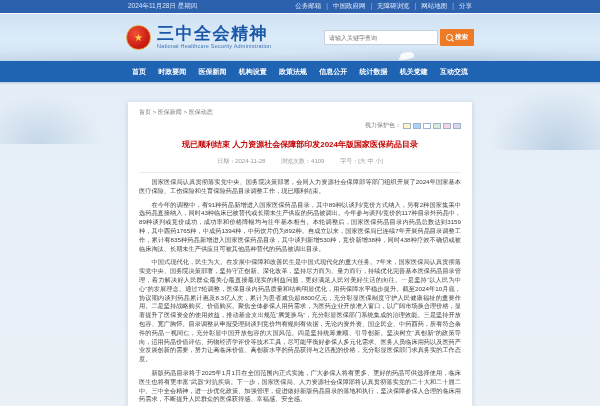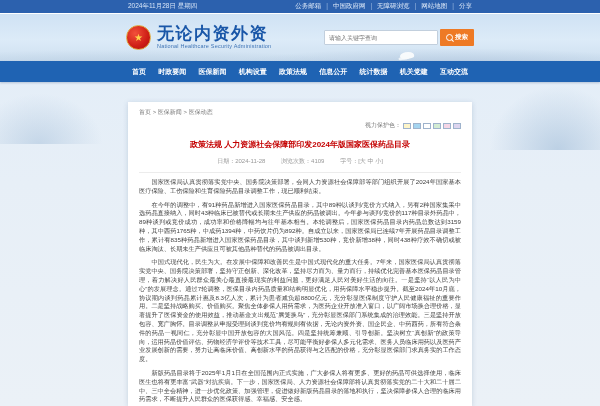--- a/index.html
+++ b/index.html
@@ -79,21 +79,21 @@
 
 <div class="banner">
   <div class="ridge"></div>
   <div class="dove"></div>
   <div class="banner-inner">
     <div class="logo-group">
       <div class="emblem">
         <span class="star">★</span>
       </div>
       <div class="logo-text">
-        <div class="logo-cn">无论内资外资</div>
+        <div class="logo-cn">三中全会精神</div>
         <div class="logo-en">National Healthcare Security Administration</div>
       </div>
     </div>
     <div class="search">
       <input type="text" placeholder="请输入关键字查询" style="">
       <button>
         <span class="mag"></span>
         <span>搜索</span>
       </button>
     </div>
@@ -123,21 +123,21 @@
     <span>视力保护色：</span>
     <span class="swatches">
         <span style="background: rgb(253, 245, 201);"></span>
         <span style="background: rgb(165, 213, 240);"></span>
         <span style="background: rgb(255, 255, 255);"></span>
         <span style="background: rgb(211, 236, 211);"></span>
         <span style="background: rgb(245, 214, 230);"></span>
         <span style="background: rgb(221, 213, 239);"></span>
       </span>
   </div>
-  <h1 class="art-title">政策法规 人力资源社会保障部印发2024年版国家医保药品目录</h1>
+  <h1 class="art-title">现已顺利结束 人力资源社会保障部印发2024年版国家医保药品目录</h1>
   <div class="meta">
     <span>日期：2024-11-28</span>
     <span>浏览次数：4109</span>
     <span>字号：[大 中 小]</span>
   </div>
   <div class="body-text">
       <p>国家医保局认真贯彻落实党中央、国务院决策部署，会同人力资源社会保障部等部门组织开展了2024年国家基本医疗保险、工伤保险和生育保险药品目录调整工作，现已顺利结束。</p>
       <p>在今年的调整中，有91种药品新增进入国家医保药品目录，其中89种以谈判/竞价方式纳入，另有2种国家集采中选药品直接纳入，同时43种临床已被替代或长期未生产供应的药品被调出。今年参与谈判/竞价的117种目录外药品中，89种谈判或竞价成功，成功率和价格降幅均与往年基本相当。本轮调整后，国家医保药品目录内药品总数达到3159种，其中西药1765种，中成药1394种，中药饮片仍为892种。自成立以来，国家医保局已连续7年开展药品目录调整工作，累计有835种药品新增进入国家医保药品目录，其中谈判新增530种，竞价新增38种，同时438种疗效不确切或被临床淘汰、长期未生产供应且可被其他品种替代的药品被调出目录。</p>
       <p>中国式现代化，民生为大。在发展中保障和改善民生是中国式现代化的重大任务。7年来，国家医保局认真贯彻落实党中央、国务院决策部署，坚持守正创新、深化改革，坚持尽力而为、量力而行，持续优化完善基本医保药品目录管理，着力解决好人民群众最关心最直接最现实的利益问题，更好满足人民对美好生活的向往。一是坚持“以人民为中心”的发展理念。通过7轮调整，医保目录内药品质量和结构明显优化，用药保障水平稳步提升。截至2024年10月底，协议期内谈判药品累计惠及8.3亿人次，累计为患者减负超8800亿元，充分彰显医保制度守护人民健康福祉的重要作用。二是坚持战略购买、价值购买。聚焦全体参保人用药需求，为医药企业开放准入窗口，以广阔市场换合理价格，显著提升了医保资金的使用效益，推动基金支出规范“腾笼换鸟”，充分彰显医保部门系统集成的治理效能。三是坚持开放包容、宽广胸怀。目录调整从申报受理到谈判竞价均有规则有依据，无论内资外资、国企民企、中药西药，所有符合条件的药品一视同仁，充分彰显中国开放包容的大国风范。四是坚持统筹兼顾、引导创新。坚决树立“真创新”的政策导向，运用药品价值评估、药物经济学评价等技术工具，尽可能平衡好参保人多元化需求、医务人员临床用药以及医药产业发展创新的需要，努力让高临床价值、高创新水平的药品获得与之匹配的价格，充分彰显医保部门求真务实的工作态度。</p>
       <p>新版药品目录将于2025年1月1日在全国范围内正式实施，广大参保人将有更多、更好的药品可供选择使用，临床医生也将有更丰富“武器”对抗疾病。下一步，国家医保局、人力资源社会保障部将认真贯彻落实党的二十大和二十届二中、三中全会精神，进一步优化政策、加强管理，促进做好新版药品目录的落地和执行，坚决保障参保人合理的临床用药需求，不断提升人民群众的医保获得感、幸福感、安全感。</p>

